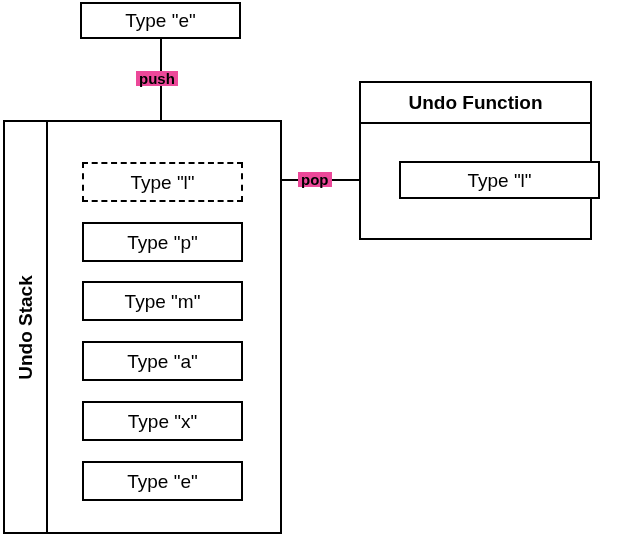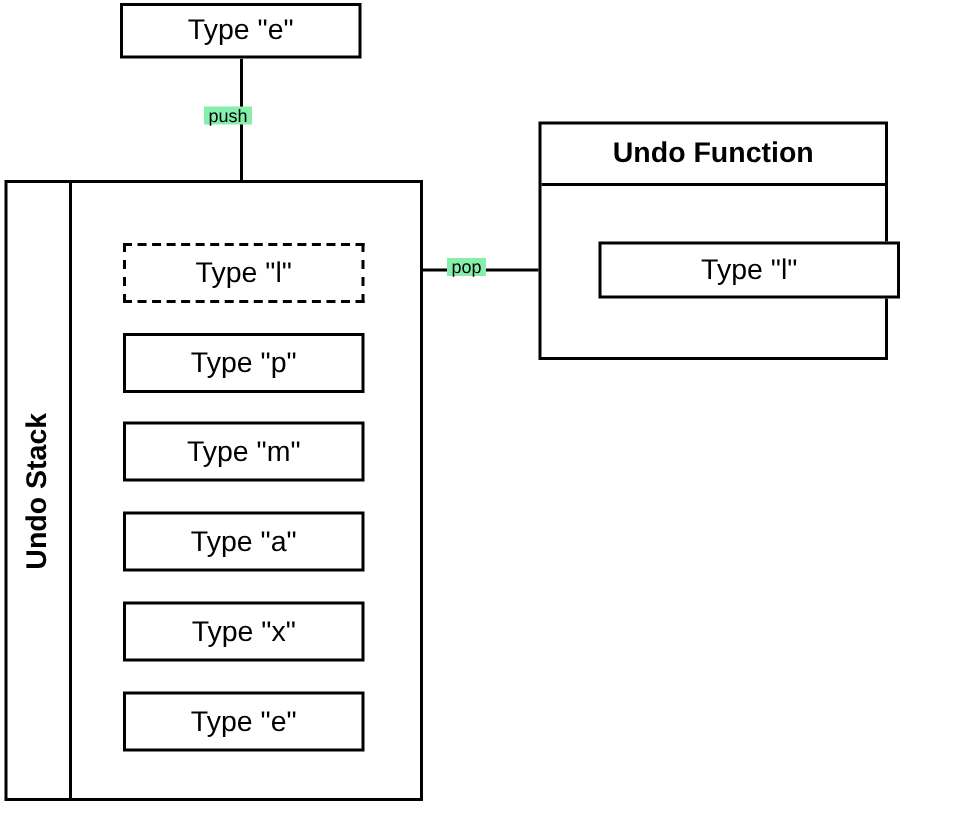--- a/index.html
+++ b/index.html
@@ -139,26 +139,27 @@
     align-items: center;
     justify-content: center;
     font-size: 19px;
     line-height: 1;
     color: #000000;
     white-space: nowrap;
   }
   
   .edge-label {
     position: absolute;
-    font-size: 12px;
-    line-height: 1;
-    color: #000000;
-    background: #86efac;
+    font-size: 15px;
+    line-height: 1;
+    color: #000000;
+    background: #ec4899;
     padding: 0 3px;
     white-space: nowrap;
+    font-weight: bold;
   }
   #push-label {
     left: 136px;
     top: 71px;
   }
   #pop-label {
     left: 298px;
     top: 172px;
     text-align: center;
   }

